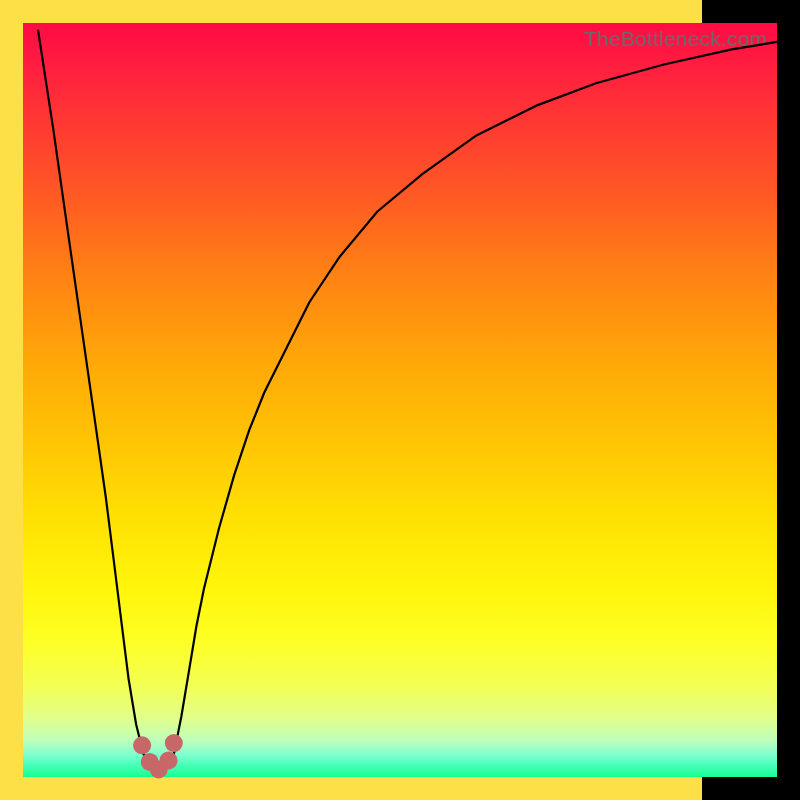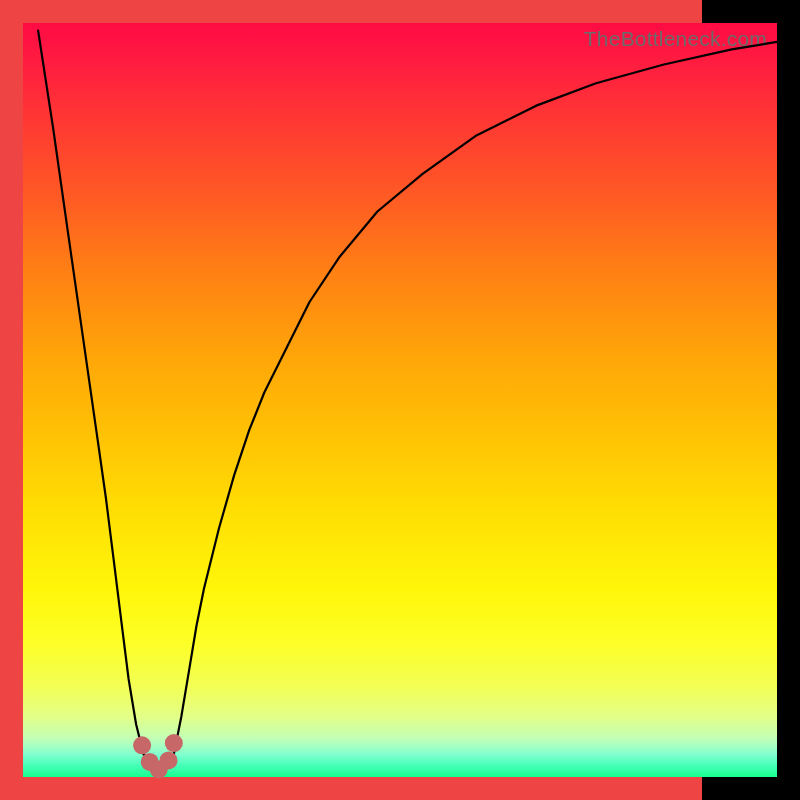--- a/index.html
+++ b/index.html
@@ -8,21 +8,21 @@
     width: 800px;
     height: 800px;
     overflow: hidden;
     font-family: Arial, Helvetica, sans-serif;
     background: #000;
   }
   .frame {
     position: relative;
     width: 702px;
     height: 800px;
-    background: #ef4444;
+    background: #fde047;
     box-sizing: border-box;
   }
   .plot-area {
     position: absolute;
     left: 23px;
     top: 23px;
     width: 754px;
     height: 754px;
     
     background: linear-gradient(

